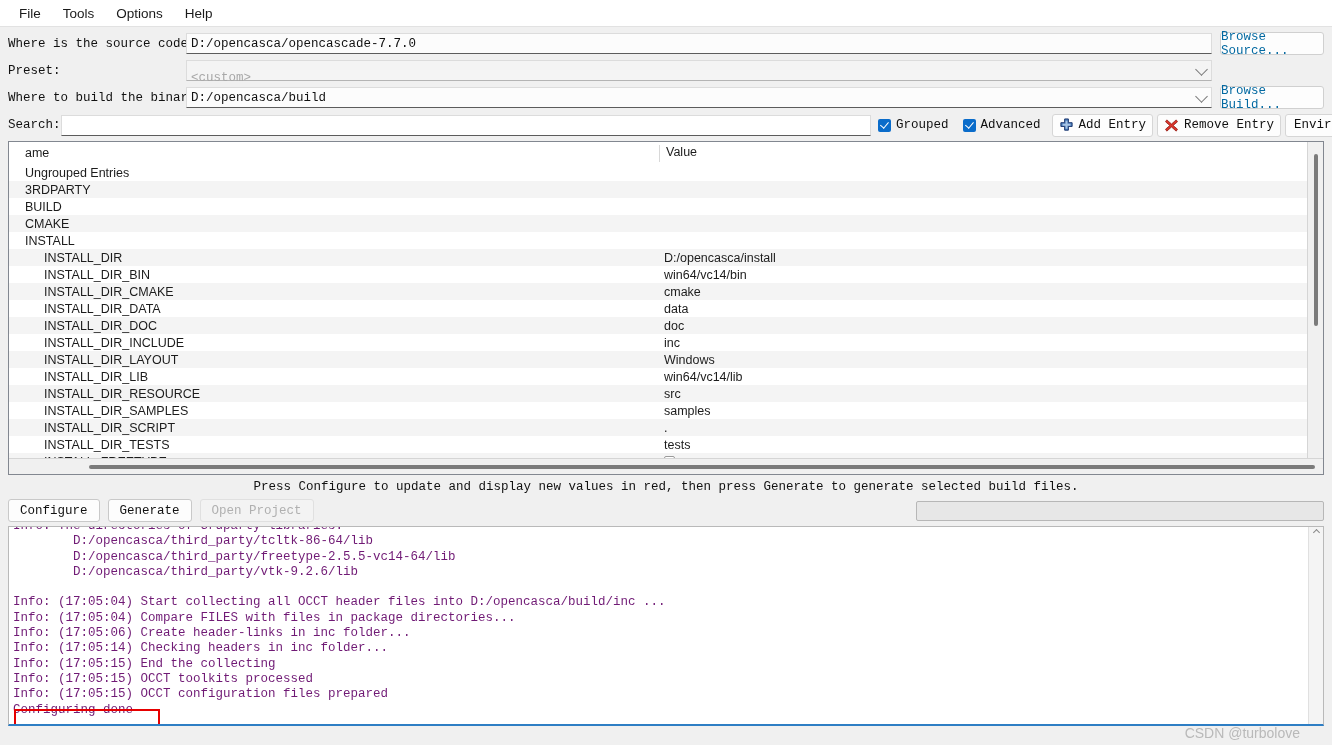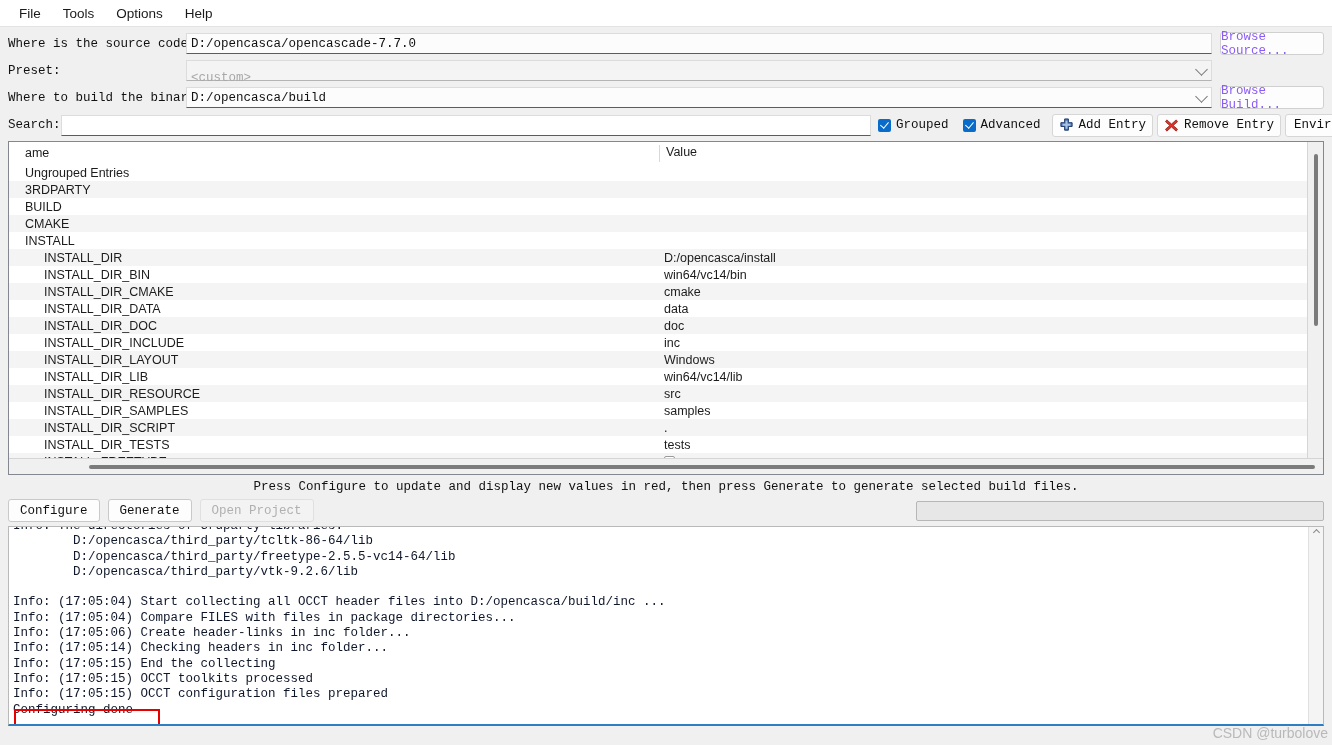--- a/index.html
+++ b/index.html
@@ -76,21 +76,21 @@
   .browse-btn {
     flex: none;
     margin-left: 8px;
     width: 104px;
     height: 23px;
     background: #fdfdfd;
     border: 1px solid #d0d0d0;
     border-radius: 3px;
     font-size: 12.5px;
     font-family: "Liberation Mono", monospace;
-    color: #8b5cf6;
+    color: #0369a1;
     display: flex;
     align-items: center;
     justify-content: center;
     cursor: default;
   }
   .browse-btn.invisible { visibility: hidden; }
 
   
   .searchrow {
     display: flex;
@@ -279,21 +279,21 @@
     border-bottom: 2px solid #2e7ec4;
     display: flex;
     position: relative;
     overflow: hidden;
   }
   .log-text {
     flex: 1 1 auto;
     padding: 0 4px;
     font-family: "Liberation Mono", "DejaVu Sans Mono", monospace;
     font-size: 12.5px;
-    color: #0f172a;
+    color: #701a75;
     line-height: 15.3px;
     white-space: pre;
     overflow: hidden;
     margin-top: -8px;
   }
   .log-line { height: 15.3px; }
   .log-line.blank { height: 15.3px; }
   .highlight-box {
     position: absolute;
     left: 5px;
@@ -311,21 +311,21 @@
   }
   .log-vscroll .up {
     position: absolute; top: 3px; left: 5px;
     width: 5px; height: 5px;
     border-left: 1.4px solid #888;
     border-top: 1.4px solid #888;
     transform: rotate(45deg);
   }
   .watermark {
     position: absolute;
-    right: 4px; bottom: 4px;
+    right: 32px; bottom: 4px;
     font-family: "Liberation Sans", sans-serif;
     font-size: 14px;
     color: #b9b9b9;
     pointer-events: none;
     white-space: nowrap;
   }
 </style>
 </head>
 <body>
 

